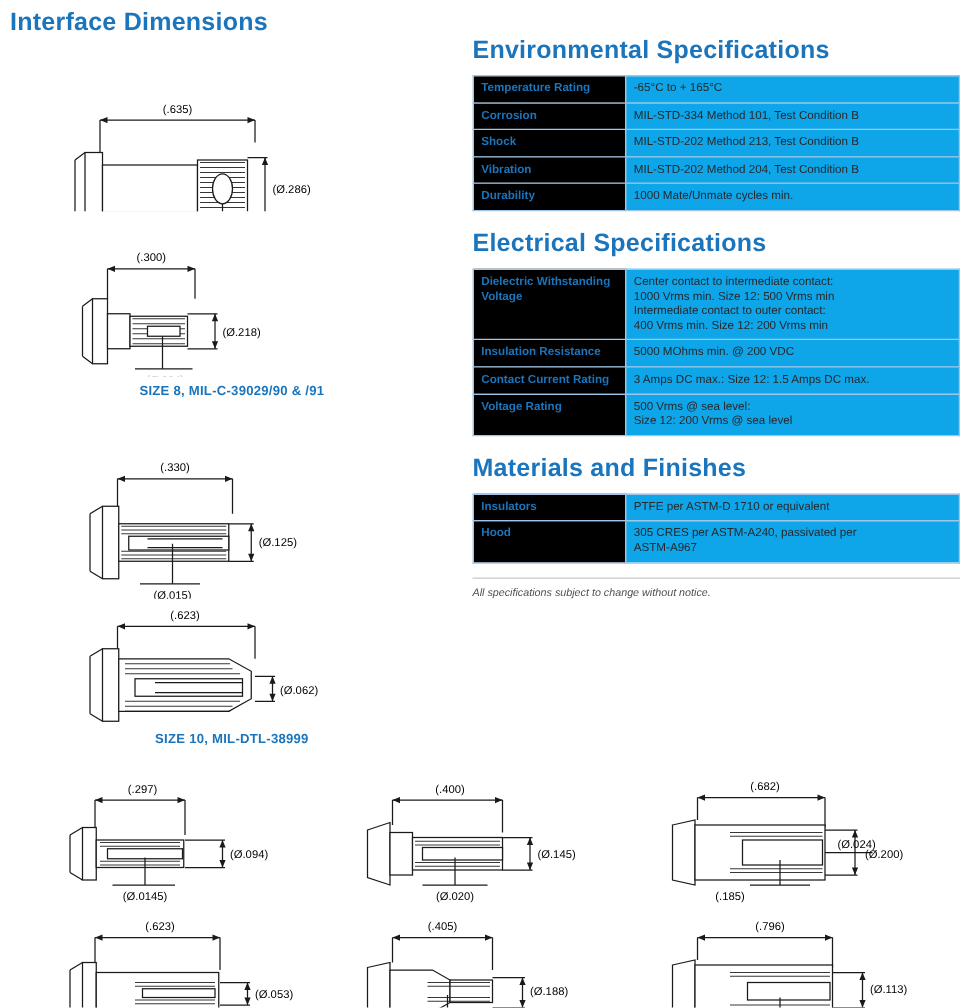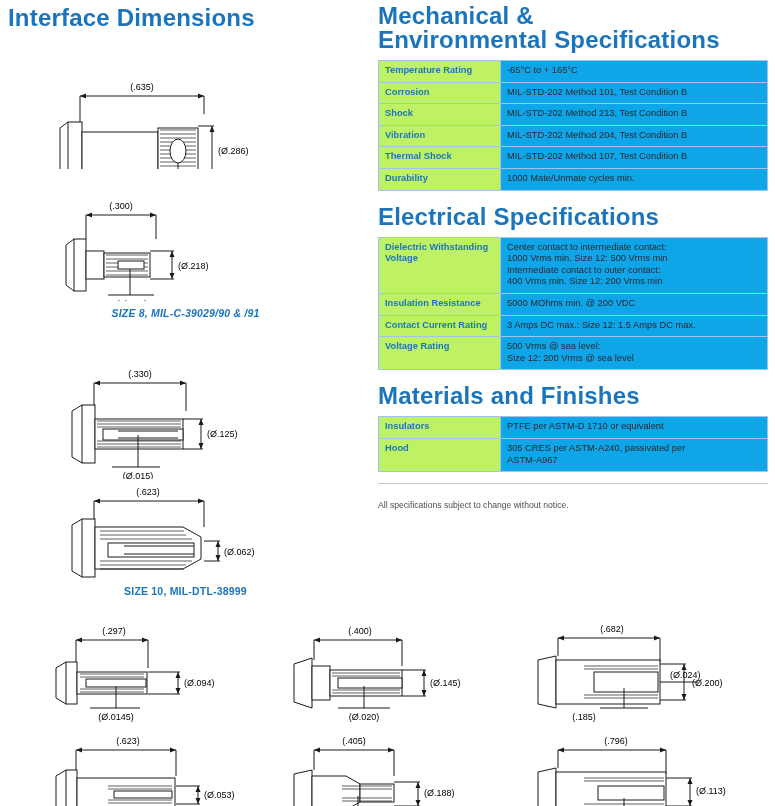--- a/index.html
+++ b/index.html
@@ -10,21 +10,21 @@
     background: #ffffff;
     color: #1a1a1a;
     position: relative;
     overflow: hidden;
   }
   .page { position: relative; width: 775px; height: 806px; }
 
   
   .h1 {
     color: #1b75bc;
-    font-size: 24px;
+    font-size: 20px;
     font-weight: bold;
     letter-spacing: .2px;
     line-height: 24px;
     margin: 0;
   }
 
   
   .left-col {
     position: absolute;
     left: 8px; top: 6px;
@@ -53,32 +53,33 @@
   .spec-table td {
     border: 1px solid #9fc6e8;
     vertical-align: top;
     padding: 4px 6px 5px 6px;
     font-size: 9.3px;
     line-height: 11.6px;
     color: #27292b;
   }
   .spec-table td.k {
     width: 122px;
-    background: #bef264;
+    background: #000000;
     color: #1b75bc;
     font-weight: bold;
     font-size: 9.3px;
   }
   .spec-table td.v { background: #0ea5e9; }
   .note {
     margin-top: 11px;
     font-size: 8.6px;
     color: #4d4f52;
     border-top: 1px solid #c9c9c9;
-    padding-top: 16px;
+    padding-top: 6px;
+    font-style: italic;
   }
   .sec-gap { height: 14px; }
 
   
   .dwg { position: relative; }
   .dwg svg { display:block; }
 
   
   .bottom-row {
     position: absolute;
@@ -182,21 +183,21 @@
 
           <line x1="122" y1="88" x2="122" y2="114"></line>
           <line x1="100" y1="114" x2="146" y2="114"></line>
         </g>
         <text x="113" y="28" font-size="9" text-anchor="middle">(.300)</text>
         <text x="170" y="88" font-size="9">(Ø.218)</text>
         <text x="124" y="126" font-size="9" text-anchor="middle">(Ø.024)</text>
       </svg>
     </div>
 
-    <div class="caption" style="margin-top:6px;font-style:italic;">SIZE 8, MIL-C-39029/90 &amp; /91</div>
+    <div class="caption" style="margin-top:6px;">SIZE 8, MIL-C-39029/90 &amp; /91</div>
 
     <div class="dwg" style="margin-top:38px;">
       <svg width="340" height="122" viewBox="0 0 340 122">
         <g stroke="#1a1a1a" fill="none" stroke-width="1">
           <line x1="86" y1="26" x2="178" y2="26"></line>
           <path d="M86 26 l6 -2.5 v5 z" fill="#1a1a1a" stroke="none"></path>
           <path d="M178 26 l-6 -2.5 v5 z" fill="#1a1a1a" stroke="none"></path>
           <line x1="86" y1="26" x2="86" y2="48"></line>
           <line x1="178" y1="26" x2="178" y2="54"></line>
 
@@ -270,45 +271,41 @@
         <text x="216" y="72" font-size="9">(Ø.062)</text>
       </svg>
     </div>
 
     <div class="caption" style="margin-top:2px;text-align:center;">SIZE 10, MIL-DTL-38999</div>
   </div>
 
   <div class="right-col">
 
     <div class="h1">
-      <span>Mechanical &amp;</span><br>
+      <br>
       <span>Environmental Specifications</span>
     </div>
 
     <table class="spec-table">
       <tbody>
         <tr>
           <td class="k">Temperature Rating</td>
           <td class="v">-65°C to + 165°C</td>
         </tr>
         <tr>
           <td class="k">Corrosion</td>
-          <td class="v">MIL-STD-202 Method 101, Test Condition B</td>
+          <td class="v">MIL-STD-334 Method 101, Test Condition B</td>
         </tr>
         <tr>
           <td class="k">Shock</td>
           <td class="v">MIL-STD-202 Method 213, Test Condition B</td>
         </tr>
         <tr>
           <td class="k">Vibration</td>
           <td class="v">MIL-STD-202 Method 204, Test Condition B</td>
-        </tr>
-        <tr>
-          <td class="k">Thermal Shock</td>
-          <td class="v">MIL-STD-202 Method 107, Test Condition B</td>
         </tr>
         <tr>
           <td class="k">Durability</td>
           <td class="v">1000 Mate/Unmate cycles min.</td>
         </tr>
       </tbody>
     </table>
 
     <div class="sec-gap"></div>
     <div class="h1">Electrical Specifications</div>

